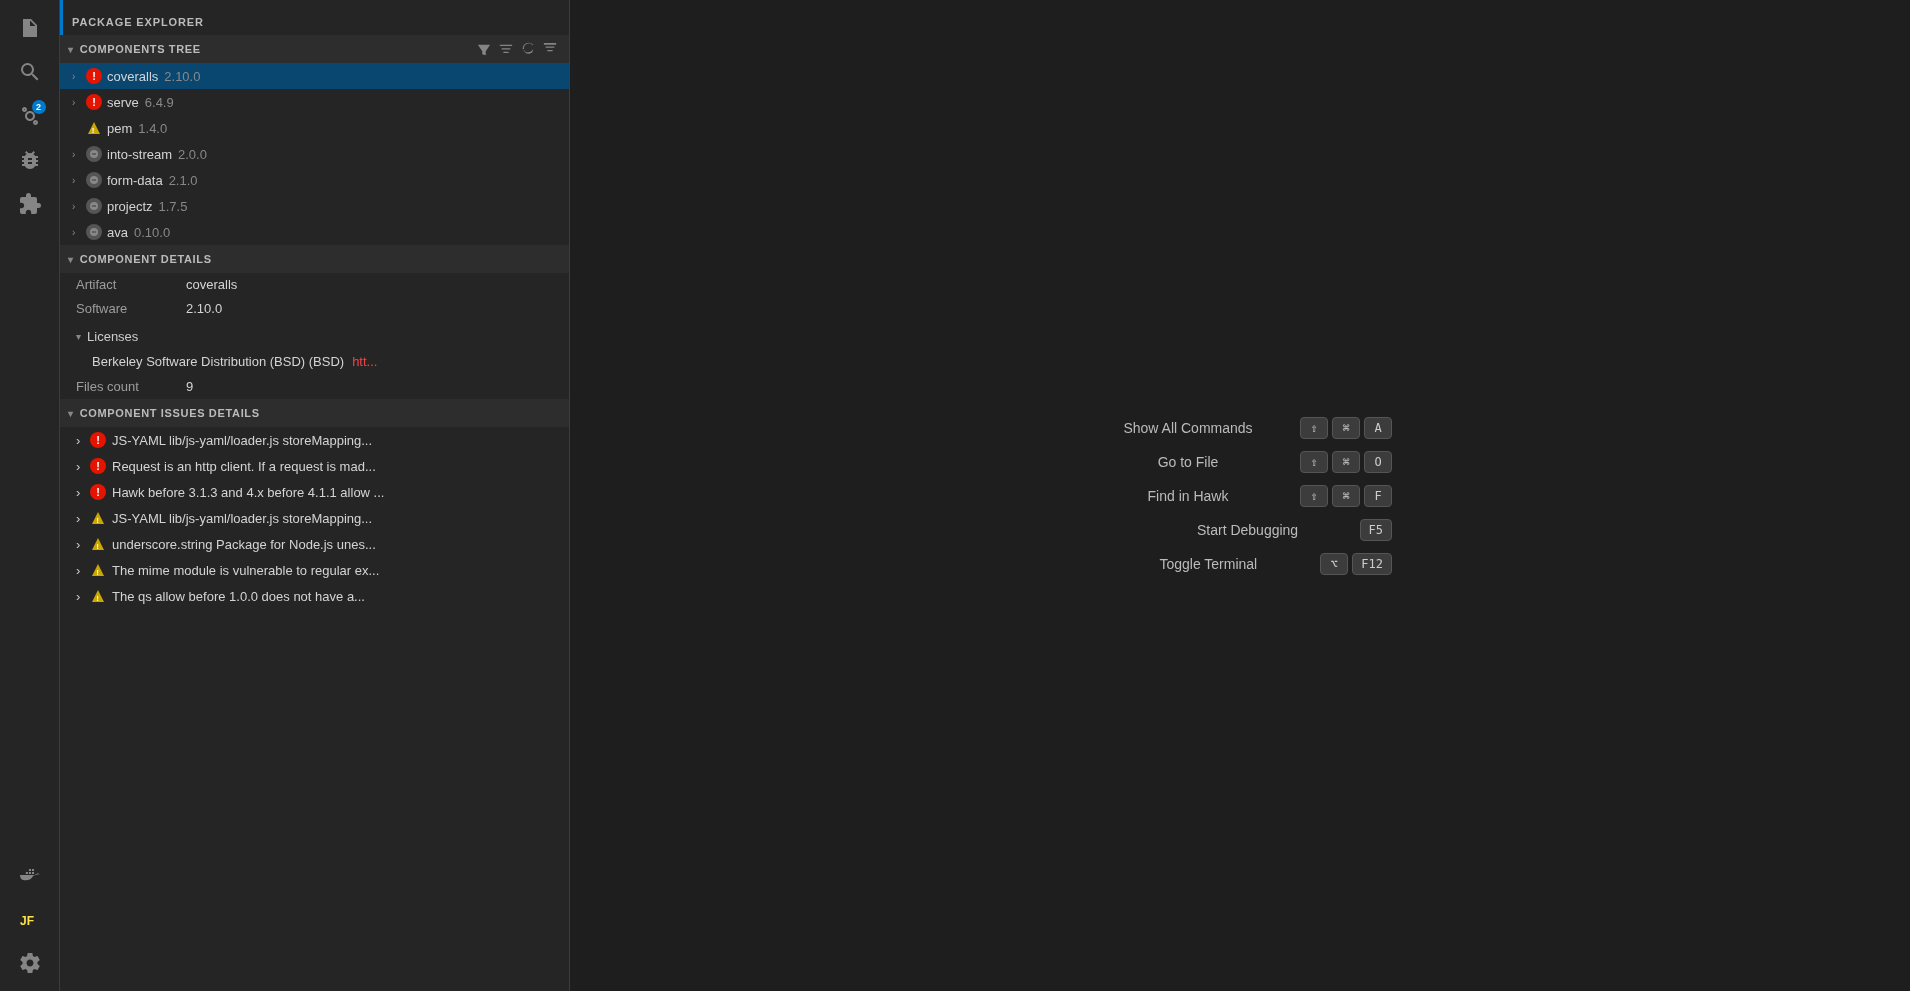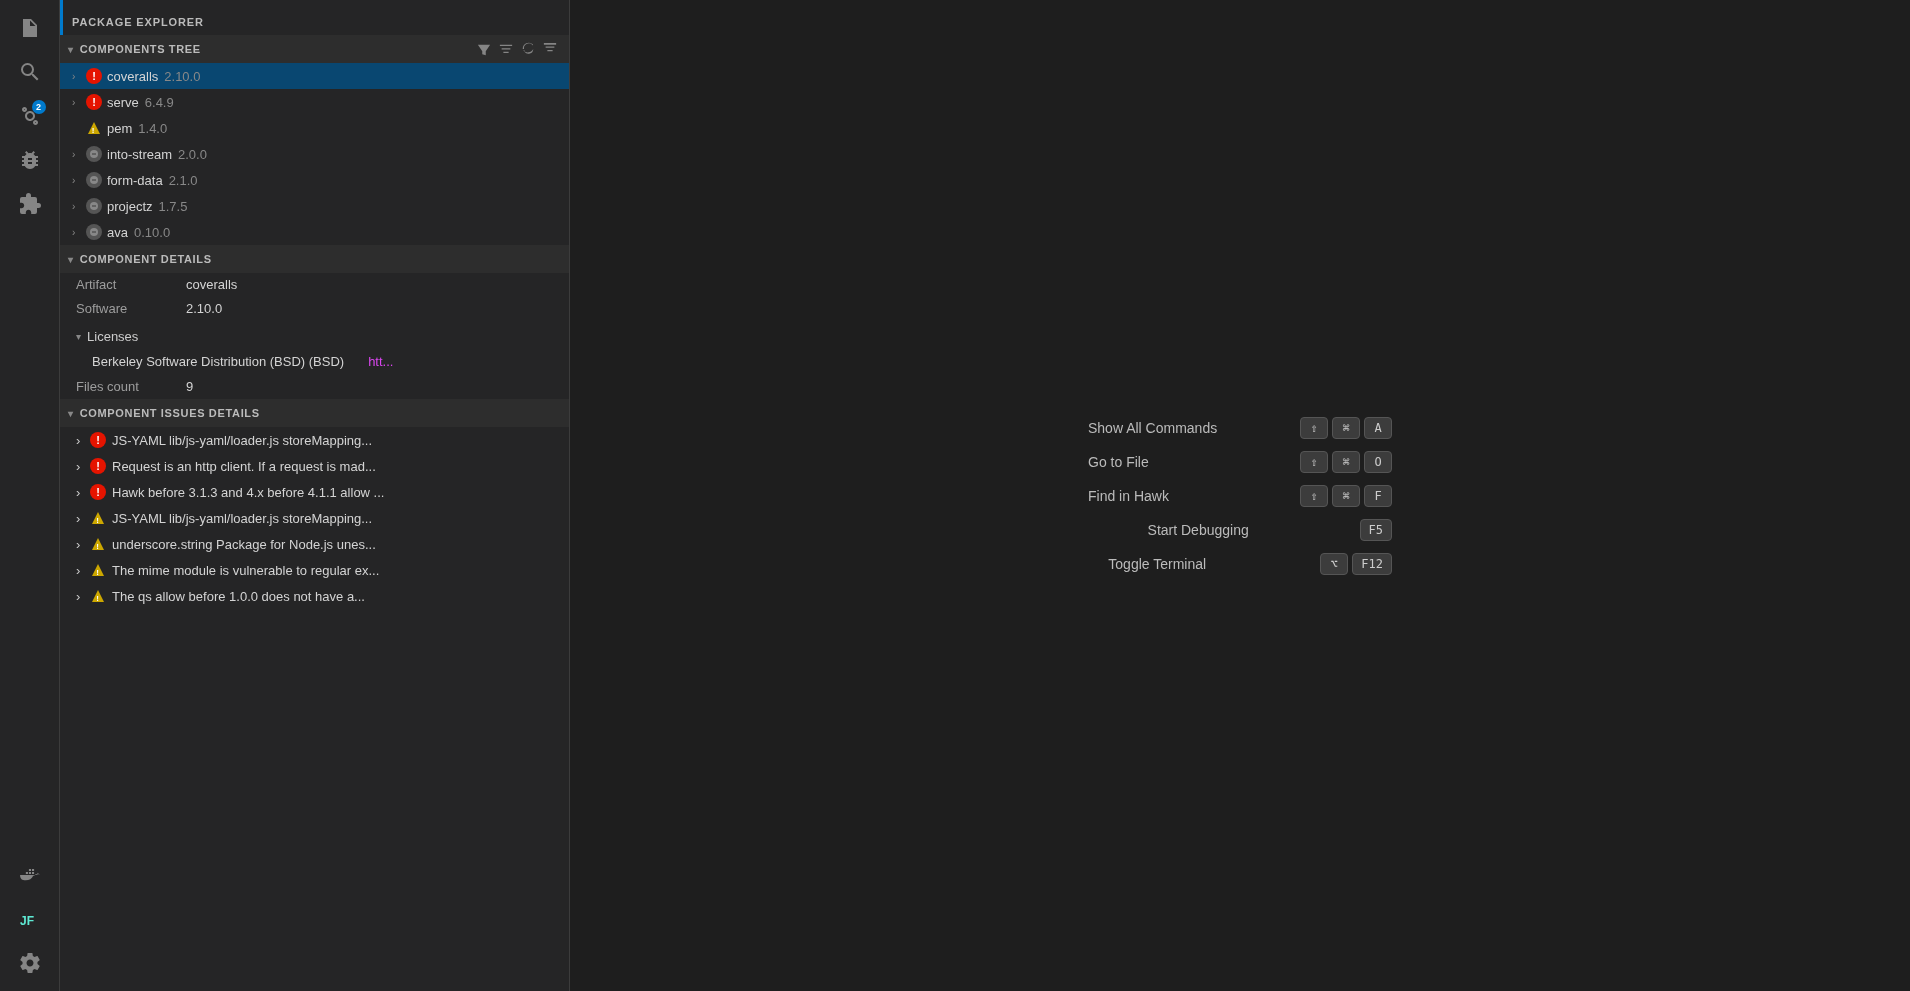--- a/index.html
+++ b/index.html
@@ -227,23 +227,23 @@
       display: flex;
       align-items: center;
       padding: 3px 16px 3px 32px;
       min-height: 24px;
     }
     .license-name {
       color: #d4d4d4;
       font-size: 13px;
     }
     .license-link {
-      color: #d946ef;
-      font-size: 13px;
-      margin-left: 24px;
+      color: #ef4444;
+      font-size: 13px;
+      margin-left: 8px;
     }
 
     
     .issue-item {
       display: flex;
       align-items: center;
       padding: 3px 8px 3px 16px;
       cursor: pointer;
       height: 26px;
     }
@@ -275,21 +275,21 @@
 
     .command-row {
       display: flex;
       align-items: center;
       gap: 12px;
     }
 
     .command-label {
       color: #bbbbbb;
       font-size: 14px;
-      text-align: left;
+      text-align: center;
       min-width: 200px;
     }
 
     .kbd-group {
       display: flex;
       gap: 4px;
     }
 
     .kbd {
       background: #3c3c3c;
@@ -335,21 +335,21 @@
     <svg viewBox="0 0 24 24" fill="currentColor">
         <path d="M20.5 11H19V7a2 2 0 0 0-2-2h-4V3.5A2.5 2.5 0 0 0 10.5 1 2.5 2.5 0 0 0 8 3.5V5H4a2 2 0 0 0-2 2v3.8h1.5c1.5 0 2.7 1.2 2.7 2.7S5 16.2 3.5 16.2H2V20a2 2 0 0 0 2 2h3.8v-1.5c0-1.5 1.2-2.7 2.7-2.7 1.5 0 2.7 1.2 2.7 2.7V22H17a2 2 0 0 0 2-2v-4h1.5a2.5 2.5 0 0 0 2.5-2.5 2.5 2.5 0 0 0-2.5-2.5z"></path>
       </svg>
   </div>
   <div class="activity-spacer"></div>
   <div class="activity-icon" title="Docker">
     <svg viewBox="0 0 24 24" fill="currentColor">
         <path d="M13.98 11.08h2.12v-2.1H13.98v2.1zm-3.06 0h2.11v-2.1H10.92v2.1zm-3.07 0h2.12v-2.1H7.85v2.1zm3.07-3.07h2.11V5.9H10.92v2.11zm3.06 0h2.12V5.9H13.98v2.11zm0 3.07h2.12v-2.1H13.98v2.1zM22 11.34c-.26-.22-.86-.3-1.28-.23-.08-.47-.35-.9-.74-1.2l-.22-.17-.18.24c-.35.46-.43 1.28-.08 1.87-.16.09-.5.22-.93.21H2.11c-.12.63-.07 2.96 1.39 4.13.97.77 2.42 1.16 4.26 1.16 3.51 0 6.12-1.64 7.44-4.6.48.01 1.52.01 2.06-.98.03-.06.08-.16.11-.22l.04-.07-.18-.13z"></path>
       </svg>
   </div>
-  <div class="activity-icon" title="JFrog" style="color:#5eead4">
+  <div class="activity-icon" title="JFrog" style="color:#fde047">
     <svg viewBox="0 0 24 24" fill="currentColor">
         <text x="2" y="18" font-size="12" font-weight="bold">JF</text>
       </svg>
   </div>
   <div class="activity-bottom">
     <div class="activity-icon" title="Settings">
       <svg viewBox="0 0 24 24" fill="currentColor">
           <path d="M19.43 12.98c.04-.32.07-.64.07-.98s-.03-.66-.07-.98l2.11-1.65c.19-.15.24-.42.12-.64l-2-3.46c-.12-.22-.39-.3-.61-.22l-2.49 1c-.52-.4-1.08-.73-1.69-.98l-.38-2.65C14.46 2.18 14.25 2 14 2h-4c-.25 0-.46.18-.49.42l-.38 2.65c-.61.25-1.17.59-1.69.98l-2.49-1c-.23-.09-.49 0-.61.22l-2 3.46c-.13.22-.07.49.12.64l2.11 1.65c-.04.32-.07.65-.07.98s.03.66.07.98l-2.11 1.65c-.19.15-.24.42-.12.64l2 3.46c.12.22.39.3.61.22l2.49-1c.52.4 1.08.73 1.69.98l.38 2.65c.03.24.24.42.49.42h4c.25 0 .46-.18.49-.42l.38-2.65c.61-.25 1.17-.58 1.69-.98l2.49 1c.23.09.49 0 .61-.22l2-3.46c.12-.22.07-.49-.12-.64l-2.11-1.65zM12 15.5c-1.93 0-3.5-1.57-3.5-3.5s1.57-3.5 3.5-3.5 3.5 1.57 3.5 3.5-1.57 3.5-3.5 3.5z"></path>
         </svg>
     </div>

